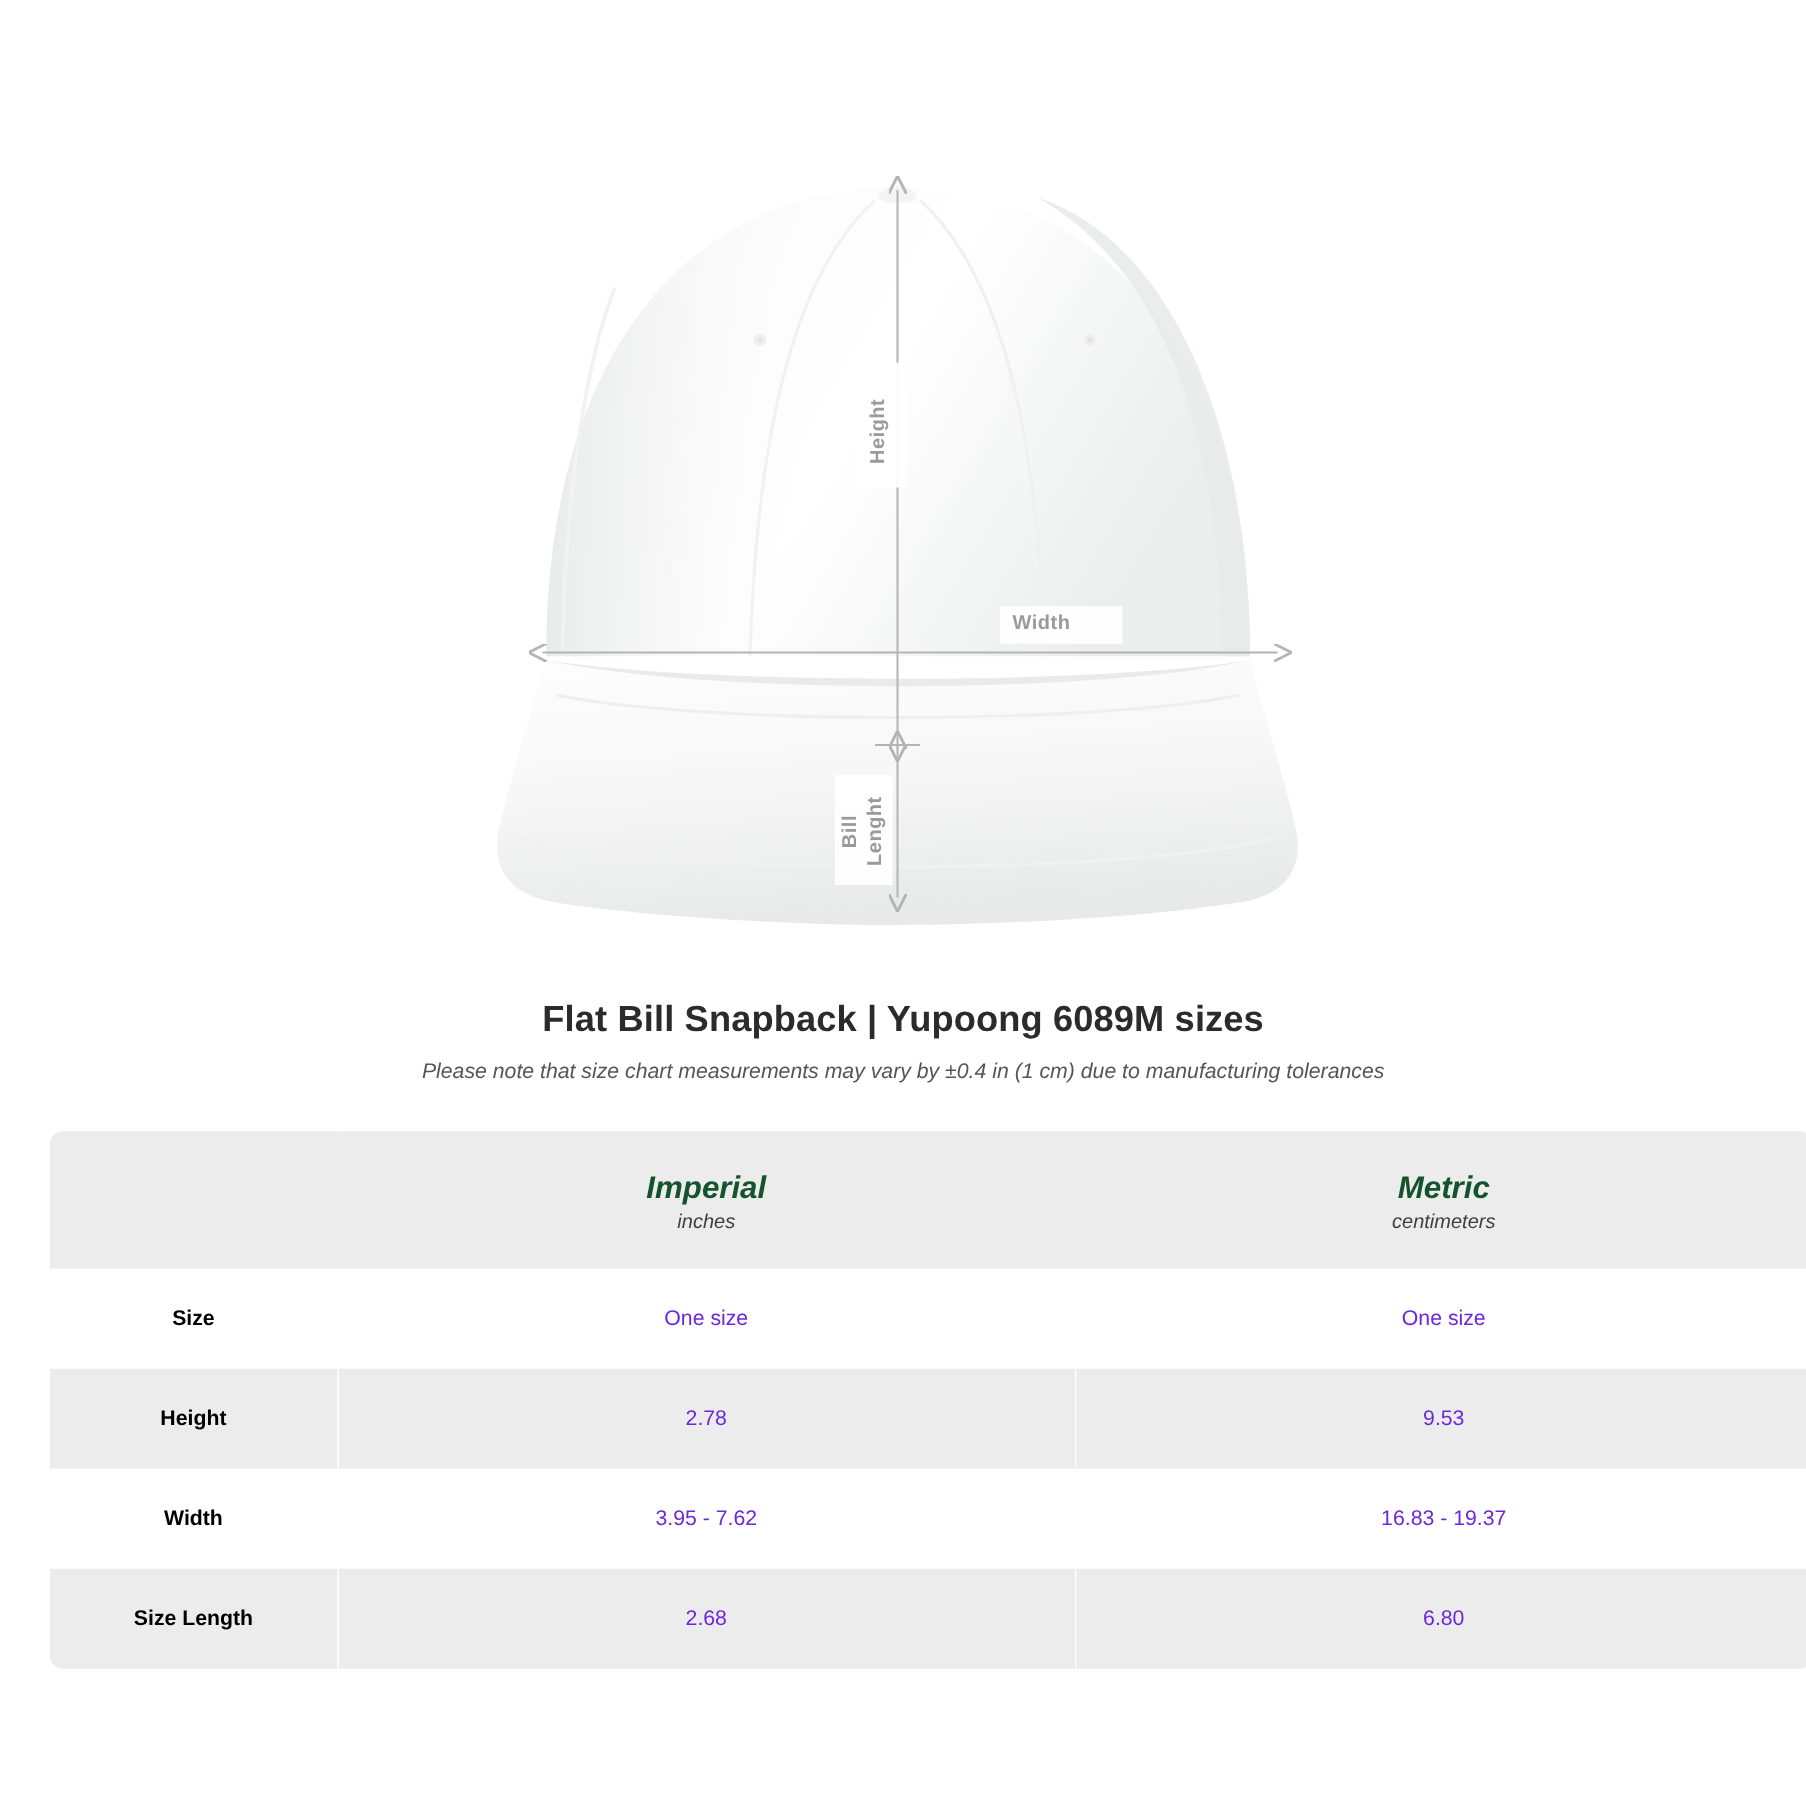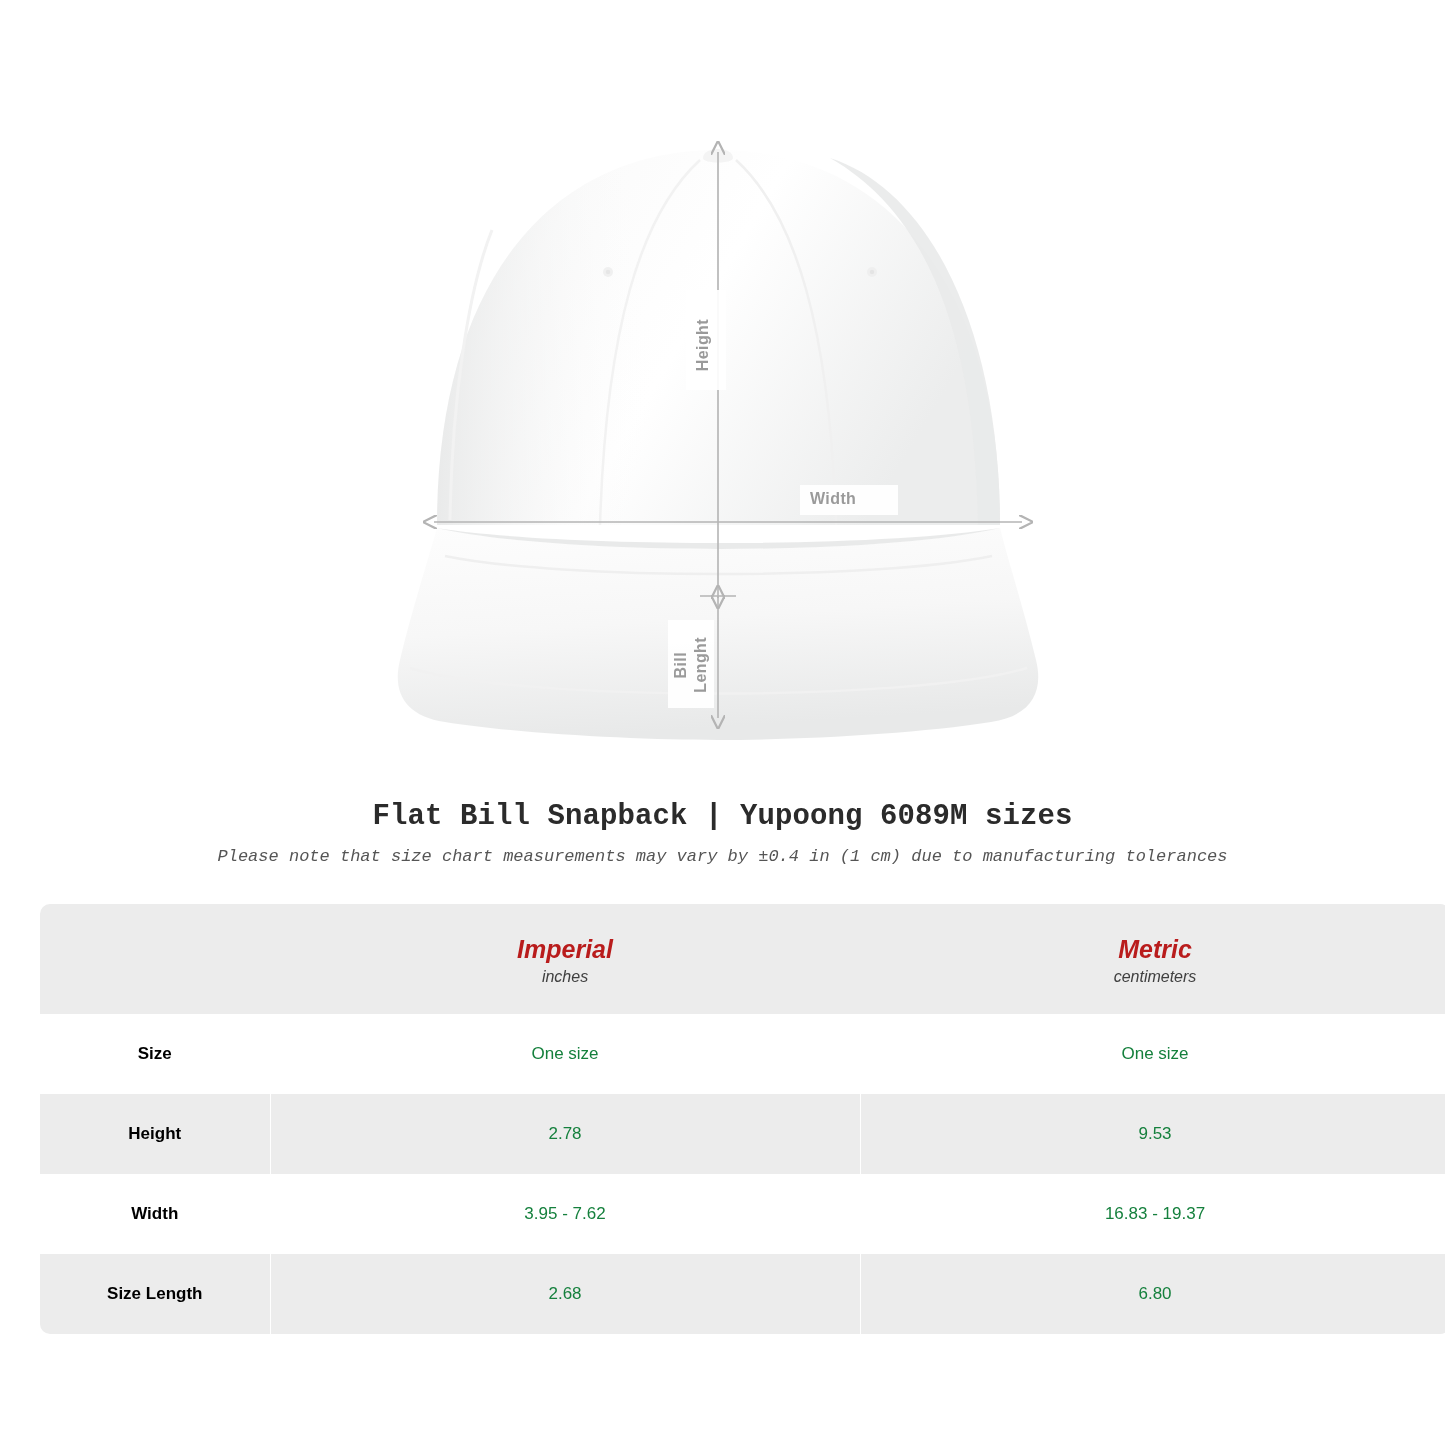--- a/index.html
+++ b/index.html
@@ -28,21 +28,20 @@
     height: 800px;
   }
   .illustration svg {
     display: block;
   }
 
   
   .title-block {
     text-align: center;
     padding: 0 60px;
-    font-family: Liberation Mono, monospace;
   }
   .chart-title {
     font-size: 29px;
     font-weight: bold;
     color: #2b2b2b;
     margin: 0 0 14px 0;
     letter-spacing: 0.1px;
   }
   .chart-note {
     font-size: 17px;
@@ -74,35 +73,35 @@
     border-top-left-radius: 10px;
     border-bottom-left-radius: 0;
   }
   thead th:last-child {
     border-top-right-radius: 10px;
   }
   .unit-system {
     font-size: 25px;
     font-style: italic;
     font-weight: bold;
-    color: #b91c1c;
+    color: #14532d;
     display: block;
     line-height: 1.2;
   }
   .unit-sub {
     font-size: 16px;
     font-style: italic;
     color: #404040;
     display: block;
     margin-top: 4px;
   }
   tbody td {
     padding: 30px 0;
     font-size: 17px;
-    color: #15803d;
+    color: #6d28d9;
     border-right: 1px solid #ffffff;
   }
   tbody tr.odd td {
     background: #ffffff;
   }
   tbody tr.even td {
     background: #ececec;
   }
   tbody td.row-label {
     font-weight: bold;

